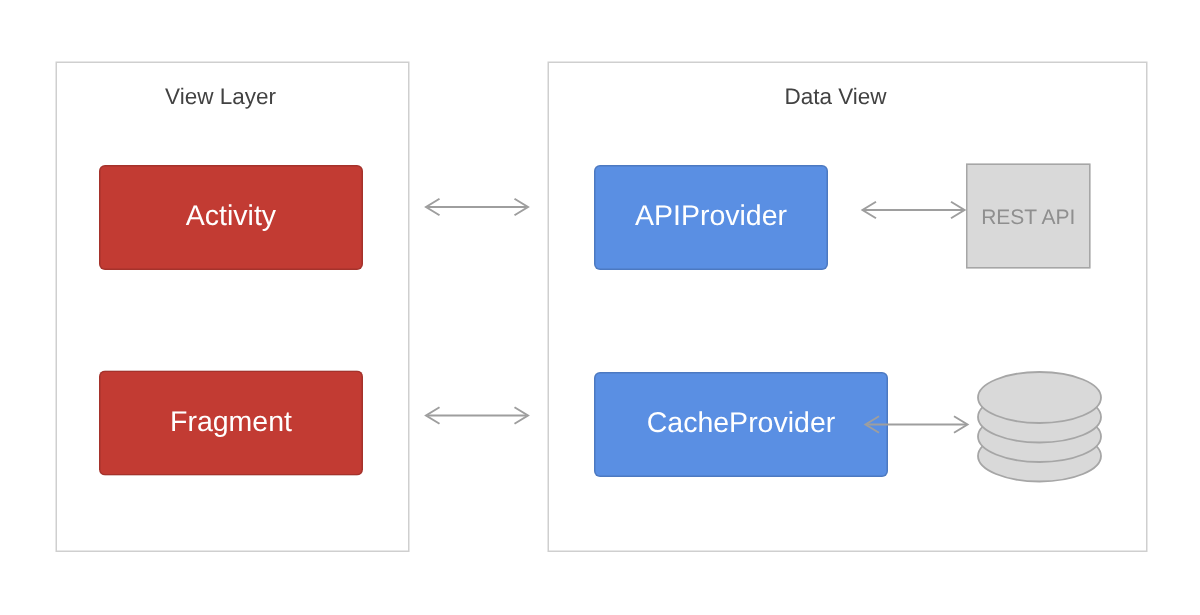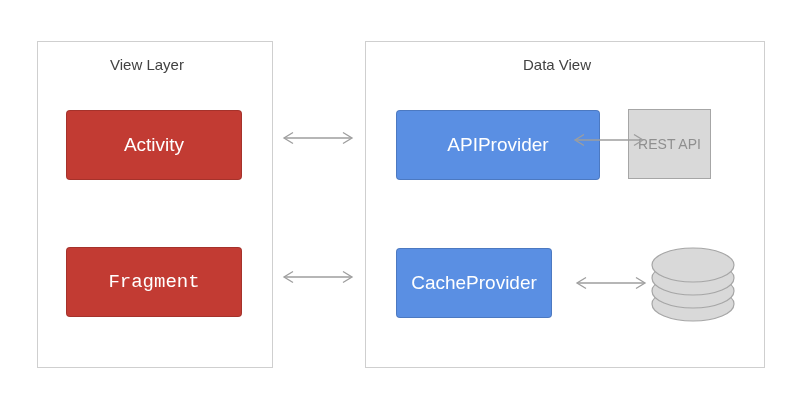--- a/index.html
+++ b/index.html
@@ -43,26 +43,26 @@
     justify-content: center;
     box-sizing: border-box;
     border-radius: 4px;
     color: var(--node-text, #ffffff);
     font-size: 19px;
     border: 1px solid rgba(0,0,0,0.15);
   }
   .node.red { background: var(--view-node, #c23b33); }
   .node.blue { background: var(--data-node, #5a8fe3); }
   .node.activity { left: 66px; top: 110px; width: 176px; height: 70px; }
-  .node.fragment { left: 66px; top: 247px; width: 176px; height: 70px; font-family: Liberation Mono, monospace; }
-  .node.api      { left: 396px; top: 110px; width: 204px; height: 70px; }
-  .node.cache    { left: 396px; top: 248px; width: 156px; height: 70px; }
+  .node.fragment { left: 66px; top: 247px; width: 176px; height: 70px; }
+  .node.api      { left: 396px; top: 110px; width: 156px; height: 70px; }
+  .node.cache    { left: 396px; top: 248px; width: 196px; height: 70px; }
   .external-box {
     position: absolute;
-    left: 628px; top: 109px;
+    left: 644px; top: 109px;
     width: 83px; height: 70px;
     box-sizing: border-box;
     background: var(--external-fill, #d9d9d9);
     border: 1px solid var(--external-border, #a6a6a6);
     display: flex;
     align-items: center;
     justify-content: center;
     color: var(--external-text, #8f8f8f);
     font-size: 14px;
   }

